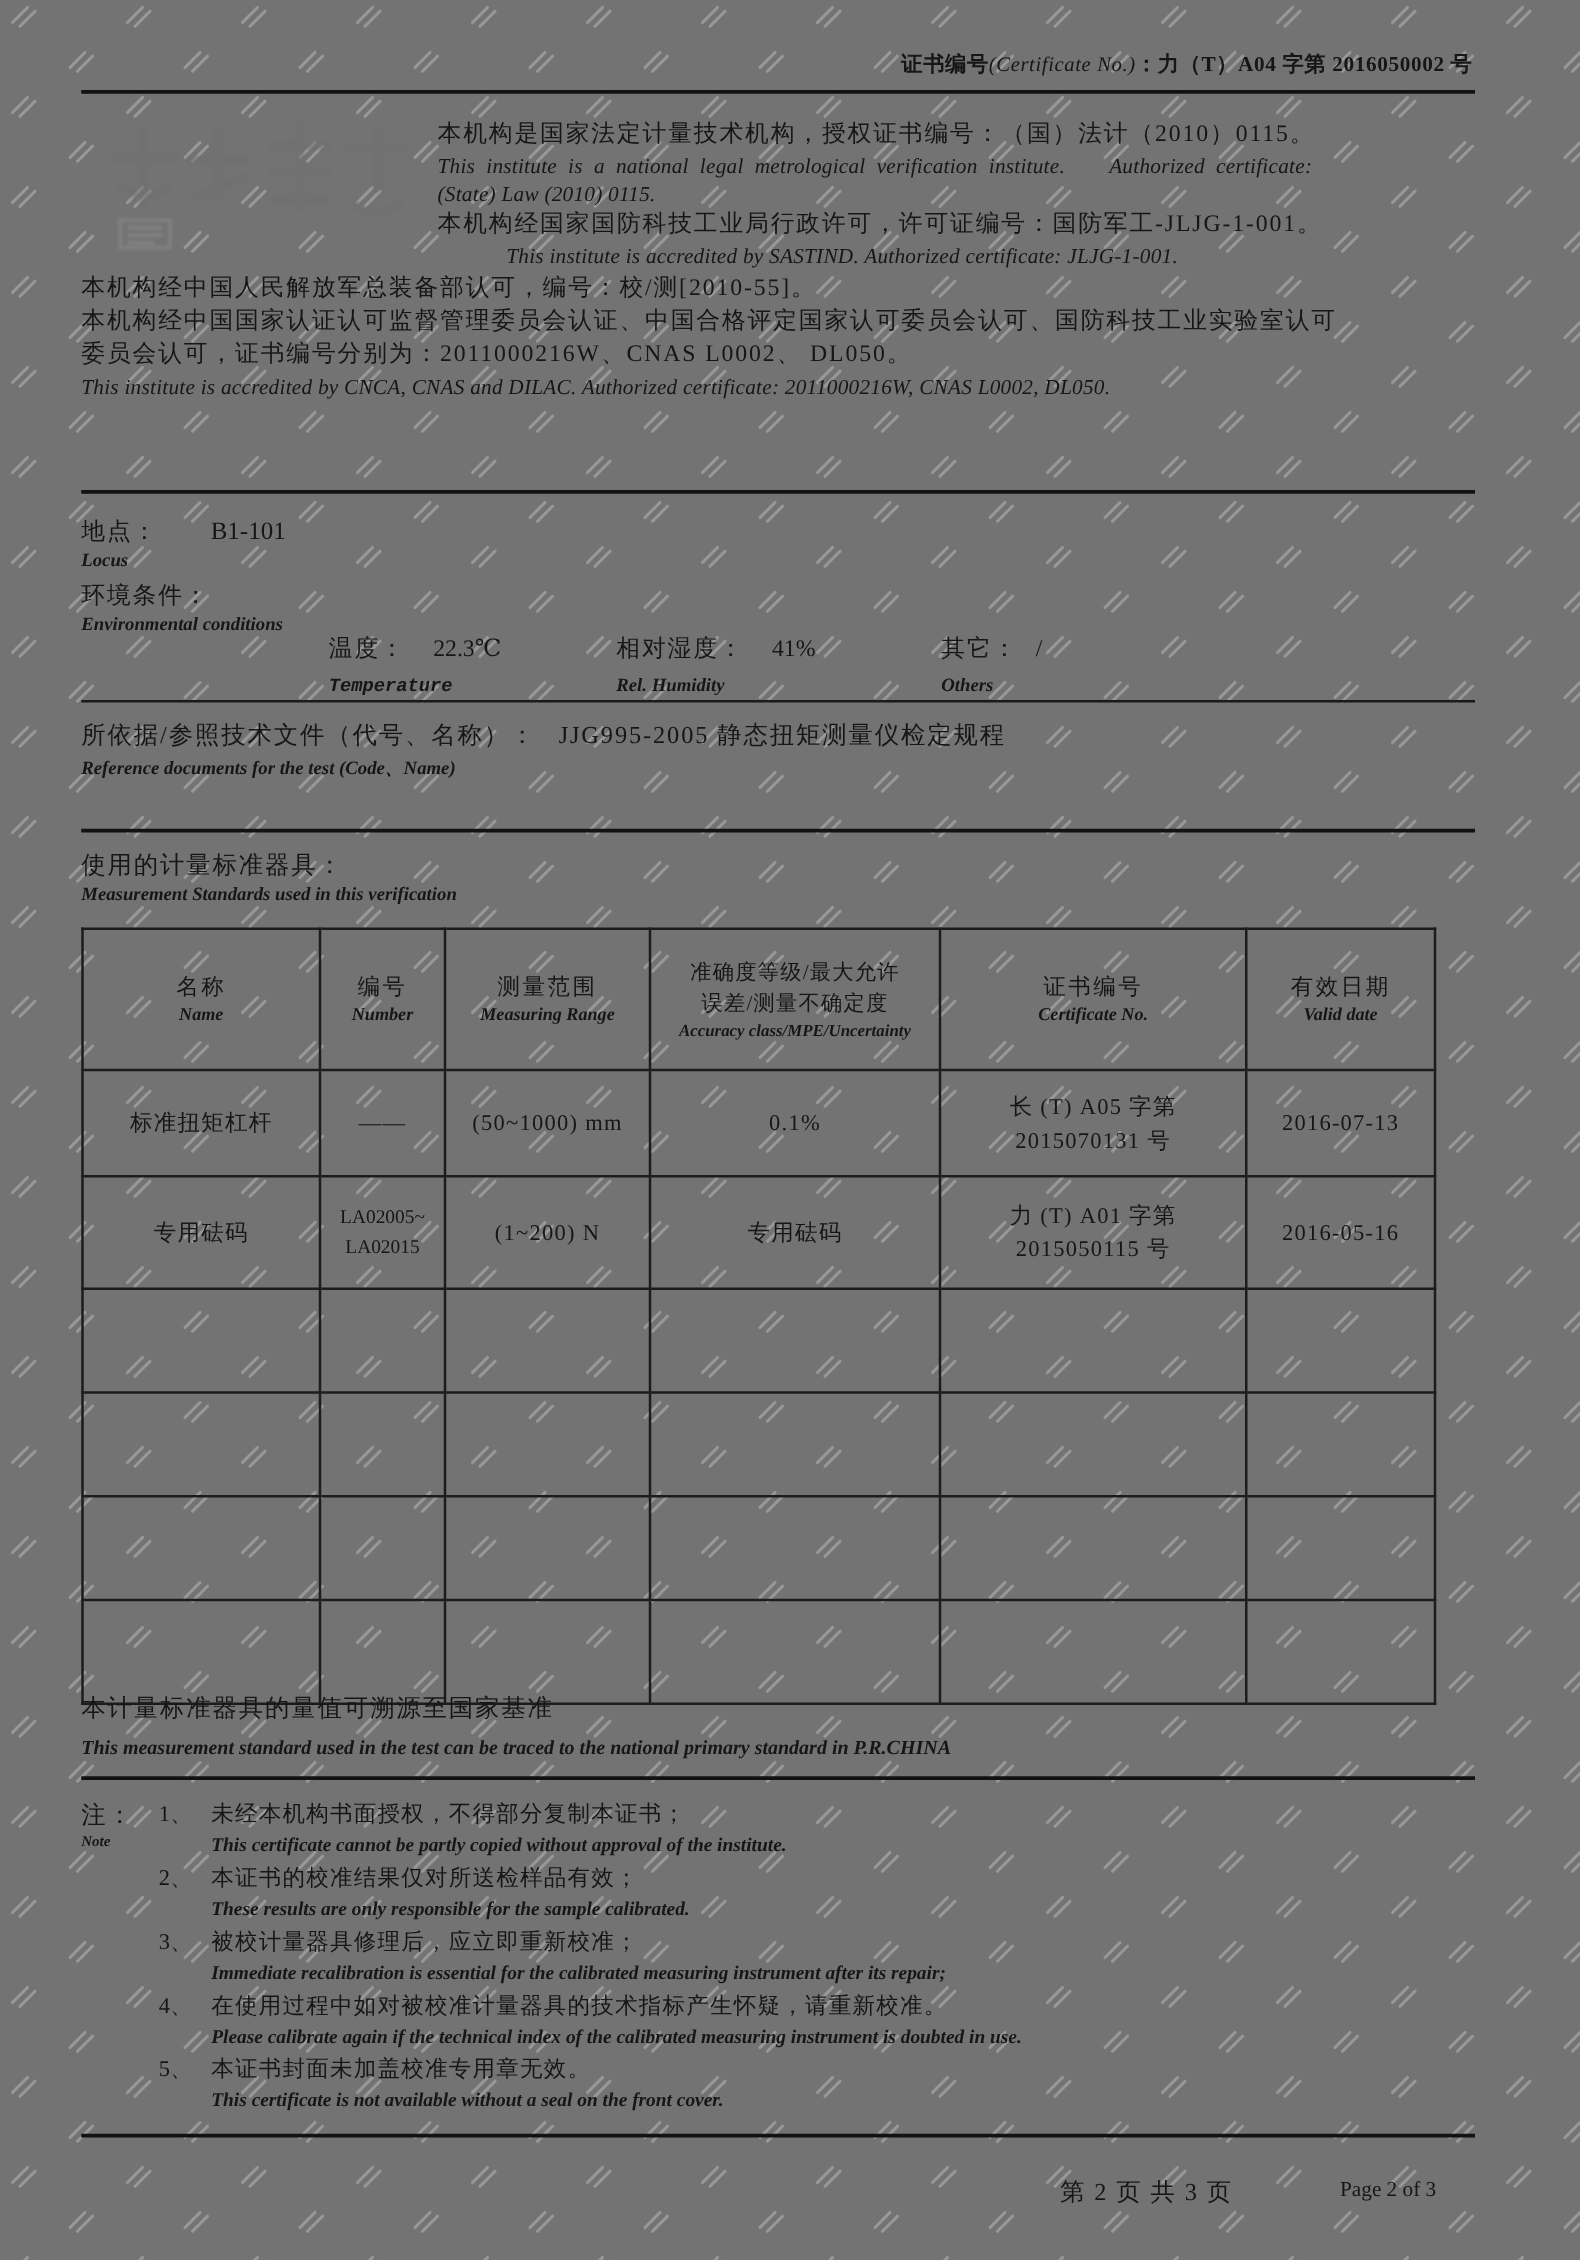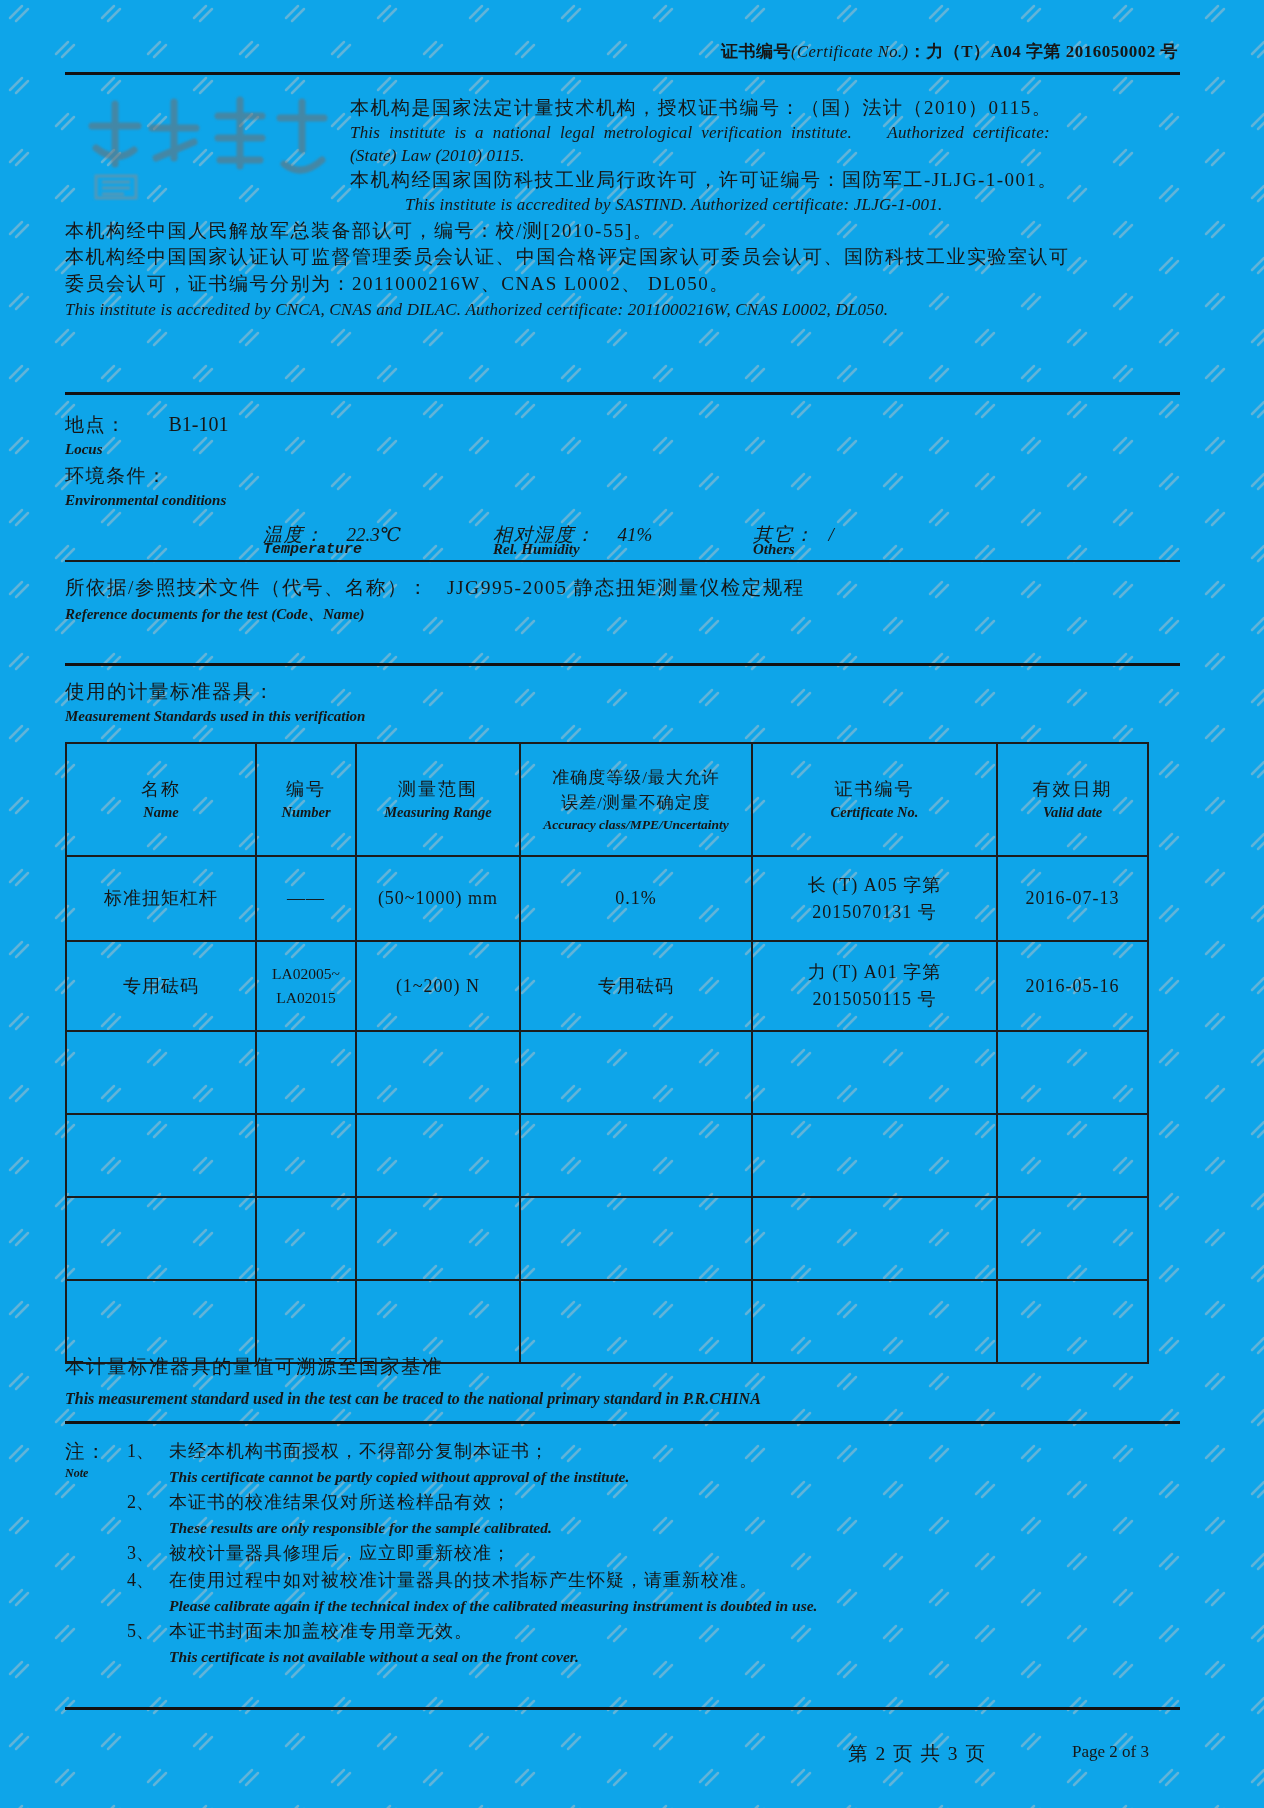--- a/index.html
+++ b/index.html
@@ -1,20 +1,20 @@
 <!DOCTYPE html>
 <html><head>
 <meta charset="utf-8">
 <style>
   html,body{margin:0;padding:0;background:#e8e8e6;}
   .page{
     position:relative;
     width:1264px;height:1808px;
     margin:0 auto;
-    background:#0ea5e9;
+    background:#737373;
     overflow:hidden;
     font-family:"Liberation Serif","DejaVu Serif",serif;
     color:#161616;
   }
   .layer{position:absolute;left:0;top:0;z-index:0;}
   .content{position:relative;z-index:1;}
   .abs{position:absolute;}
   .zh{font-size:19px;letter-spacing:1.5px;}
   .zh-big{font-size:19.5px;letter-spacing:1.5px;}
   .en{font-style:italic;font-size:17px;letter-spacing:0.2px;}
@@ -118,21 +118,21 @@
     <div class="abs rule" style="top:392px;left:65px;width:1115px;"></div>
 
     <div class="abs" style="top:412px;left:65px;">
       <span class="env-label">地点：</span>
       <span class="env-val" style="margin-left:38px;font-size:20px;">B1-101</span>
     </div>
     <div class="abs enb" style="top:441px;left:65px;">Locus</div>
     <div class="abs env-label" style="top:463px;left:65px;">环境条件：</div>
     <div class="abs enb" style="top:492px;left:65px;">Environmental conditions</div>
 
-    <div class="abs" style="top:522px;left:65px;width:1100px;height:26px;font-style:italic;">
+    <div class="abs" style="top:506px;left:65px;width:1100px;height:26px;">
       <span class="abs" style="left:198px;">
         <span class="env-label">温度：</span><span class="env-val">22.3℃</span>
       </span>
       <span class="abs" style="left:428px;">
         <span class="env-label">相对湿度：</span><span class="env-val">41%</span>
       </span>
       <span class="abs" style="left:688px;">
         <span class="env-label">其它：</span><span class="env-val" style="margin-left:14px;">/</span>
       </span>
     </div>
@@ -267,20 +267,21 @@
           <span class="note-no">2、</span>
           <span class="note-zh">本证书的校准结果仅对所送检样品有效；</span>
         </div>
         <div class="note-en">These results are only responsible for the sample calibrated.</div>
       </div>
       <div>
         <div class="note-item">
           <span class="note-no">3、</span>
           <span class="note-zh">被校计量器具修理后，应立即重新校准；</span>
         </div>
+        <div class="note-en">Immediate recalibration is essential for the calibrated measuring instrument after its repair;</div>
       </div>
       <div>
         <div class="note-item">
           <span class="note-no">4、</span>
           <span class="note-zh">在使用过程中如对被校准计量器具的技术指标产生怀疑，请重新校准。</span>
         </div>
         <div class="note-en">Please calibrate again if the technical index of the calibrated measuring instrument is doubted in use.</div>
       </div>
       <div>
         <div class="note-item">

